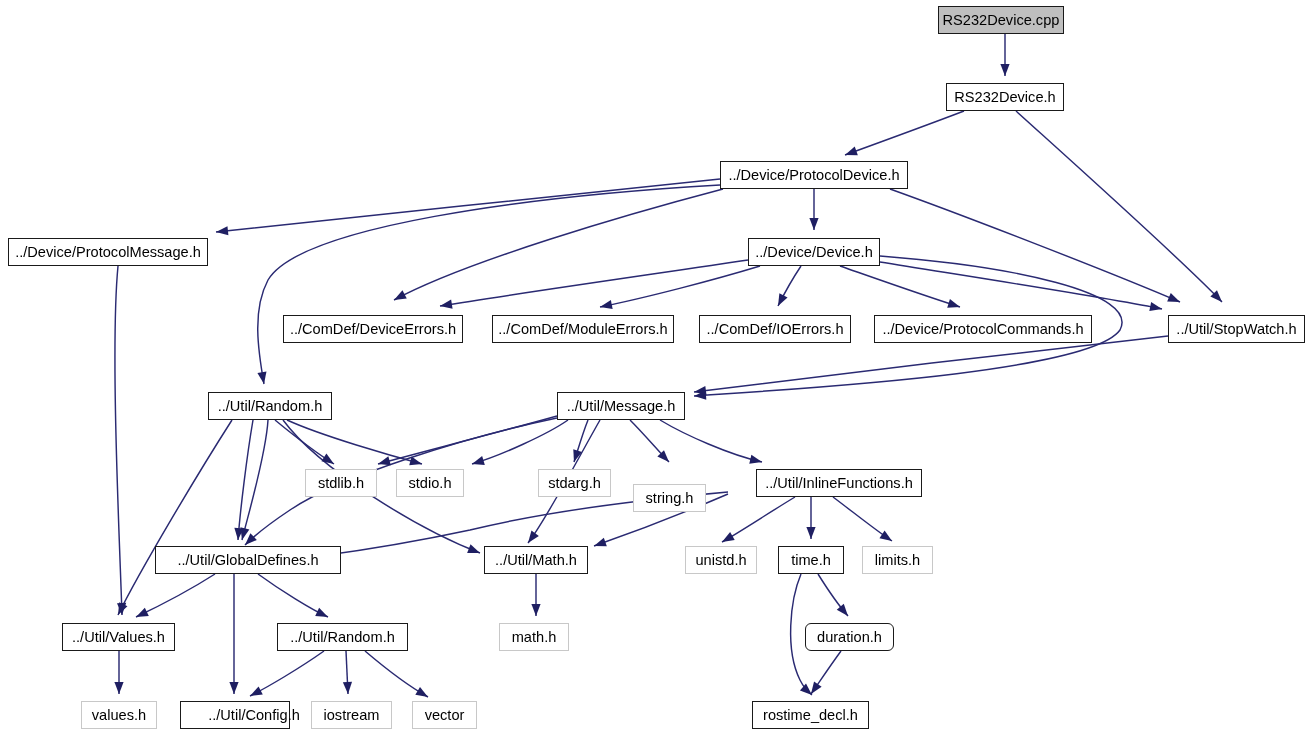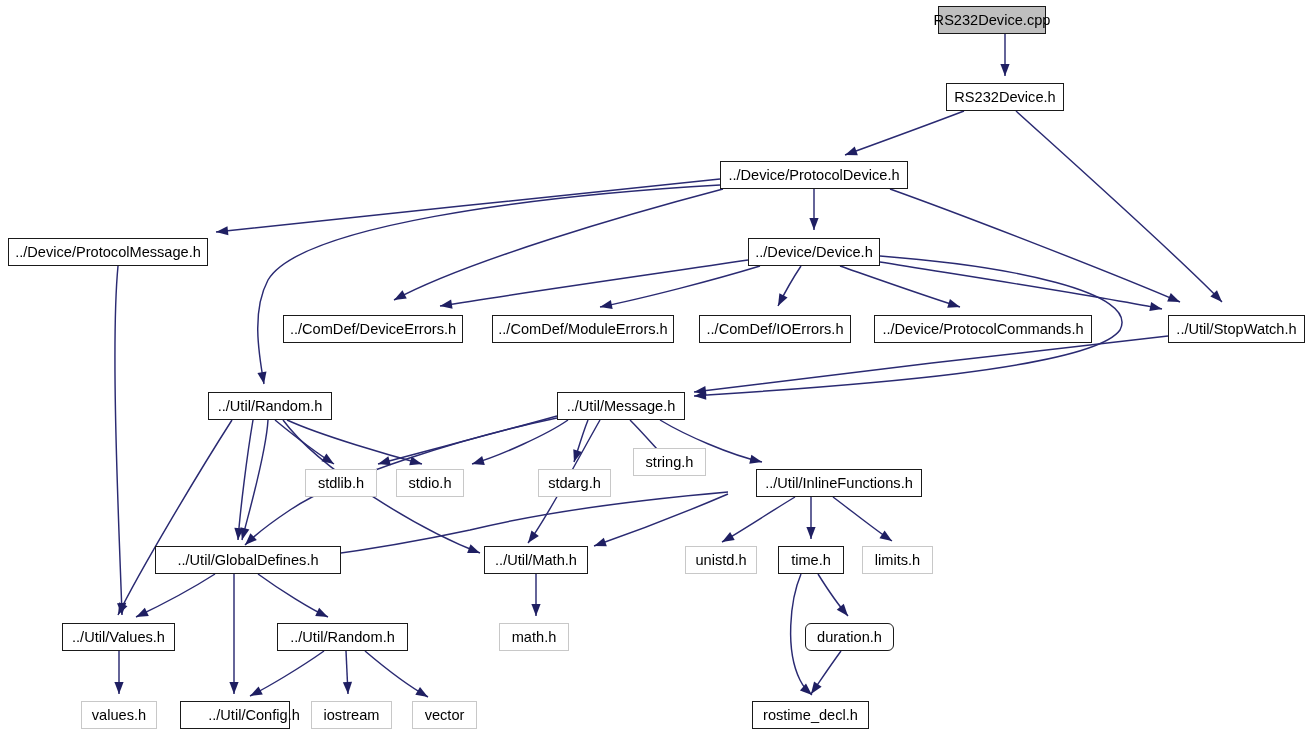--- a/index.html
+++ b/index.html
@@ -155,21 +155,21 @@
         <polygon points="0,0 -12,-4.6 -12,4.6" class="edge-head" transform="translate(250.00,696.00) rotate(152.78)"></polygon>
         <polygon points="0,0 -12,-4.6 -12,4.6" class="edge-head" transform="translate(348.00,694.00) rotate(87.34)"></polygon>
         <polygon points="0,0 -12,-4.6 -12,4.6" class="edge-head" transform="translate(428.00,697.00) rotate(30.56)"></polygon>
         <polygon points="0,0 -12,-4.6 -12,4.6" class="edge-head" transform="translate(536.00,616.00) rotate(90.00)"></polygon>
         <polygon points="0,0 -12,-4.6 -12,4.6" class="edge-head" transform="translate(848.00,616.00) rotate(49.83)"></polygon>
         <polygon points="0,0 -12,-4.6 -12,4.6" class="edge-head" transform="translate(812.00,695.00) rotate(41.31)"></polygon>
         <polygon points="0,0 -12,-4.6 -12,4.6" class="edge-head" transform="translate(811.00,694.00) rotate(124.71)"></polygon>
       </g>
   </svg>
   <div id="nodes-layer">
-      <div class="node-box root" style="left: 938px; top: 6px; width: 108px; height: 28px;">
+      <div class="node-box root" style="left: 938px; top: 6px; width: 126px; height: 28px;">
         <span class="node-label">RS232Device.cpp</span>
       </div>
       <div class="node-box local" style="left: 946px; top: 83px; width: 118px; height: 28px;">
         <span class="node-label">RS232Device.h</span>
       </div>
       <div class="node-box local" style="left: 720px; top: 161px; width: 188px; height: 28px;">
         <span class="node-label">../Device/ProtocolDevice.h</span>
       </div>
       <div class="node-box local" style="left: 8px; top: 238px; width: 200px; height: 28px;">
         <span class="node-label">../Device/ProtocolMessage.h</span>
@@ -200,21 +200,21 @@
       </div>
       <div class="node-box system" style="left: 305px; top: 469px; width: 72px; height: 28px;">
         <span class="node-label">stdlib.h</span>
       </div>
       <div class="node-box system" style="left: 396px; top: 469px; width: 68px; height: 28px;">
         <span class="node-label">stdio.h</span>
       </div>
       <div class="node-box system" style="left: 538px; top: 469px; width: 73px; height: 28px;">
         <span class="node-label">stdarg.h</span>
       </div>
-      <div class="node-box system" style="left: 633px; top: 448px; width: 73px; height: 28px;">
+      <div class="node-box system" style="left: 633px; top: 484px; width: 73px; height: 28px;">
         <span class="node-label">string.h</span>
       </div>
       <div class="node-box local" style="left: 728px; top: 469px; width: 166px; height: 28px; margin-left: 28px;">
         <span class="node-label">../Util/InlineFunctions.h</span>
       </div>
       <div class="node-box local" style="left: 155px; top: 546px; width: 186px; height: 28px;">
         <span class="node-label">../Util/GlobalDefines.h</span>
       </div>
       <div class="node-box local" style="left: 484px; top: 546px; width: 104px; height: 28px;">
         <span class="node-label">../Util/Math.h</span>

